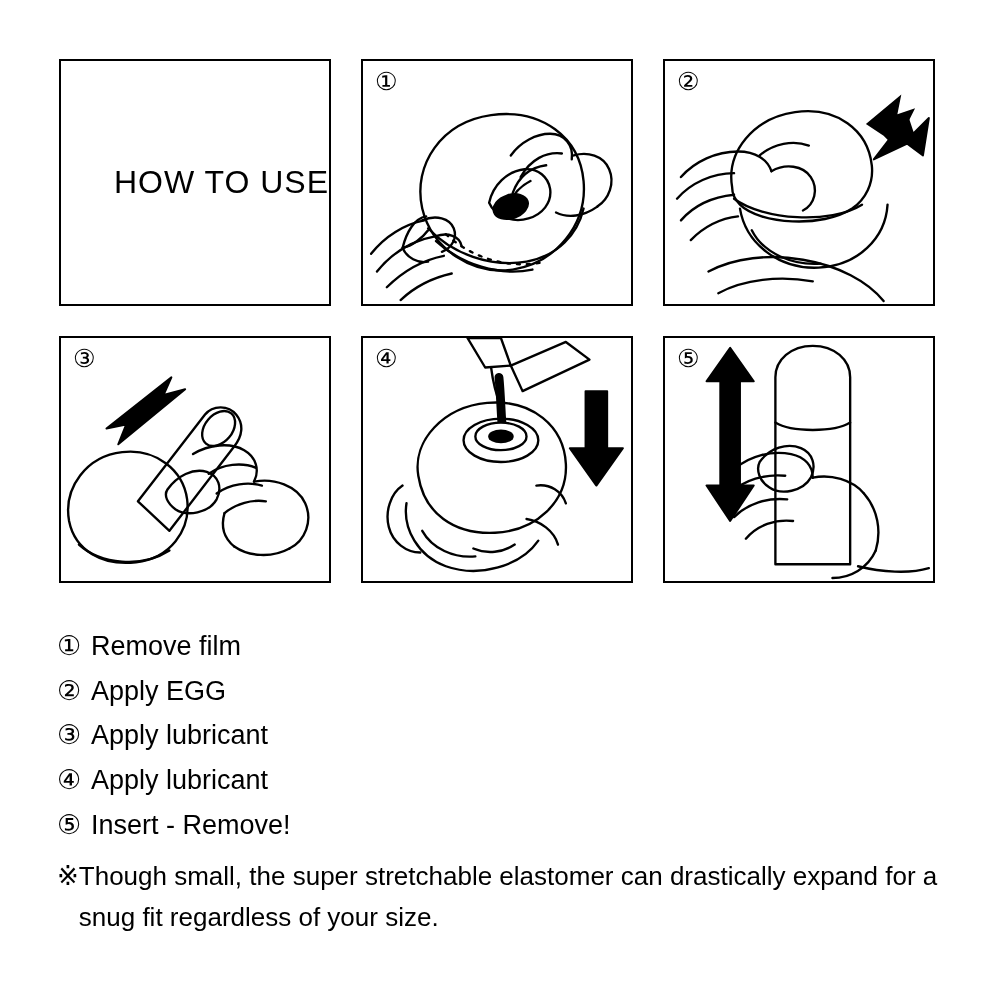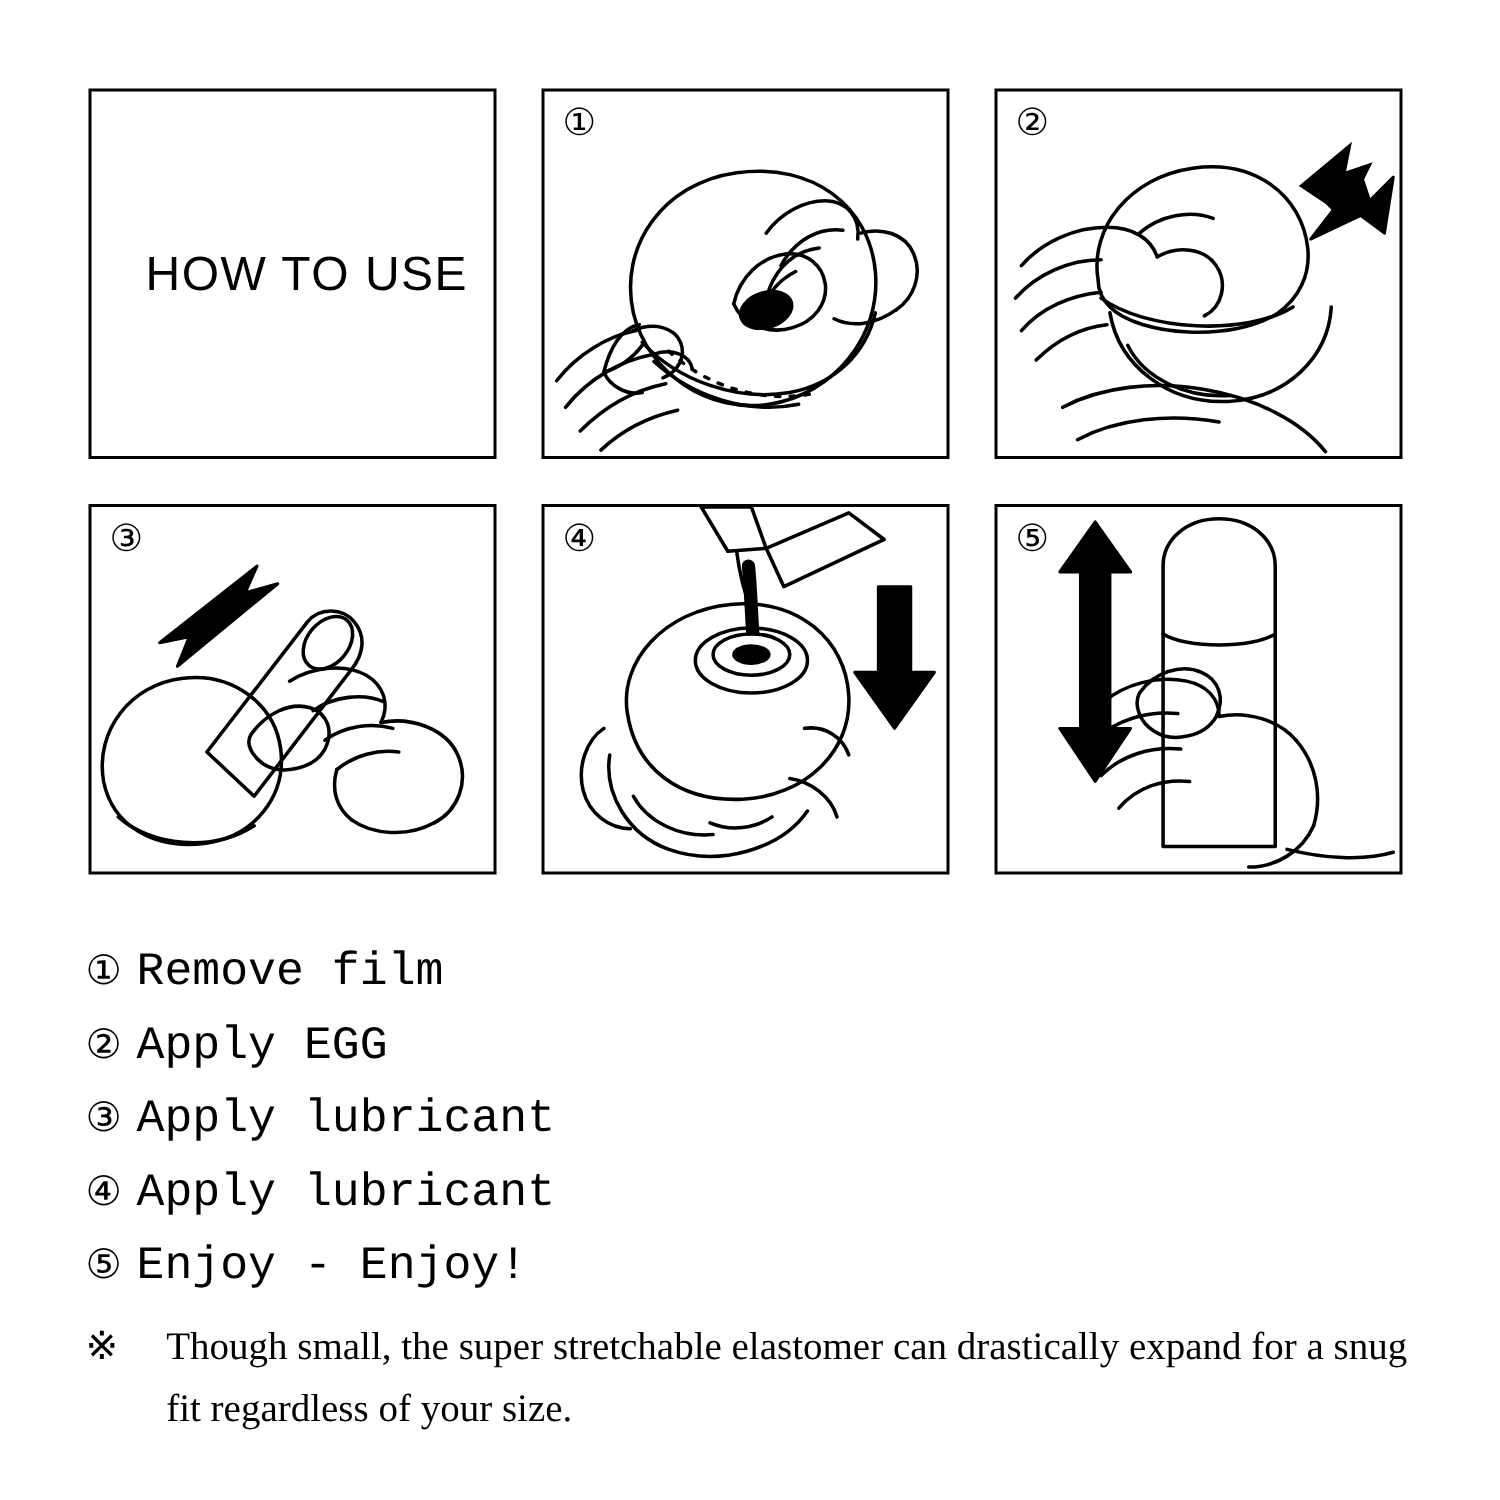--- a/index.html
+++ b/index.html
@@ -45,21 +45,21 @@
     left: 12px;
     top: 8px;
     font-size: 25px;
     line-height: 1;
     font-family: "DejaVu Sans", sans-serif;
     z-index: 5;
   }
   .title-panel {
     display: flex;
     align-items: center;
-    justify-content: flex-start;
+    justify-content: flex-end;
     padding-left: 36px;
   }
   .title-panel .title-text {
     font-size: 32px;
     letter-spacing: 1px;
     font-family: "Liberation Sans", sans-serif;
     font-weight: 400;
   }
   .panel svg {
     position: absolute;
@@ -83,40 +83,39 @@
     margin-bottom: 15px;
   }
   .legend-num {
     font-size: 27px;
     font-family: "DejaVu Sans", sans-serif;
     line-height: 1;
     width: 34px;
     flex: 0 0 34px;
   }
   .legend-label {
-    font-size: 31px;
-    font-family: Liberation Mono, monospace;
+    font-size: 27px;
+    font-family: Liberation Sans, sans-serif;
     line-height: 1.1;
   }
   .note {
     display: flex;
     align-items: baseline;
     margin-top: 16px;
   }
   .note-mark {
     font-size: 26px;
     font-family: "DejaVu Sans", sans-serif;
     flex: 0 0 auto;
   }
   .note-text {
     font-size: 26px;
     line-height: 1.55;
-    font-family: Liberation Serif, serif;
+    font-family: Liberation Sans, sans-serif;
     max-width: 880px;
-    margin-left: 32px;
   }
 </style>
 </head>
 <body>
 
 <div class="page">
 
   <div class="grid">
 
     <div class="panel title-panel">
@@ -285,21 +284,21 @@
       <span class="legend-label">Apply lubricant</span>
     </div>
 
     <div class="legend-row">
       <span class="legend-num">④</span>
       <span class="legend-label">Apply lubricant</span>
     </div>
 
     <div class="legend-row">
       <span class="legend-num">⑤</span>
-      <span class="legend-label">Enjoy - Enjoy!</span>
+      <span class="legend-label">Insert - Remove!</span>
     </div>
 
     <div class="note">
       <span class="note-mark">※</span>
       <span class="note-text">Though small, the super stretchable elastomer can drastically expand for a snug fit regardless of your size.</span>
     </div>
 
   </div>
 </div>
 

